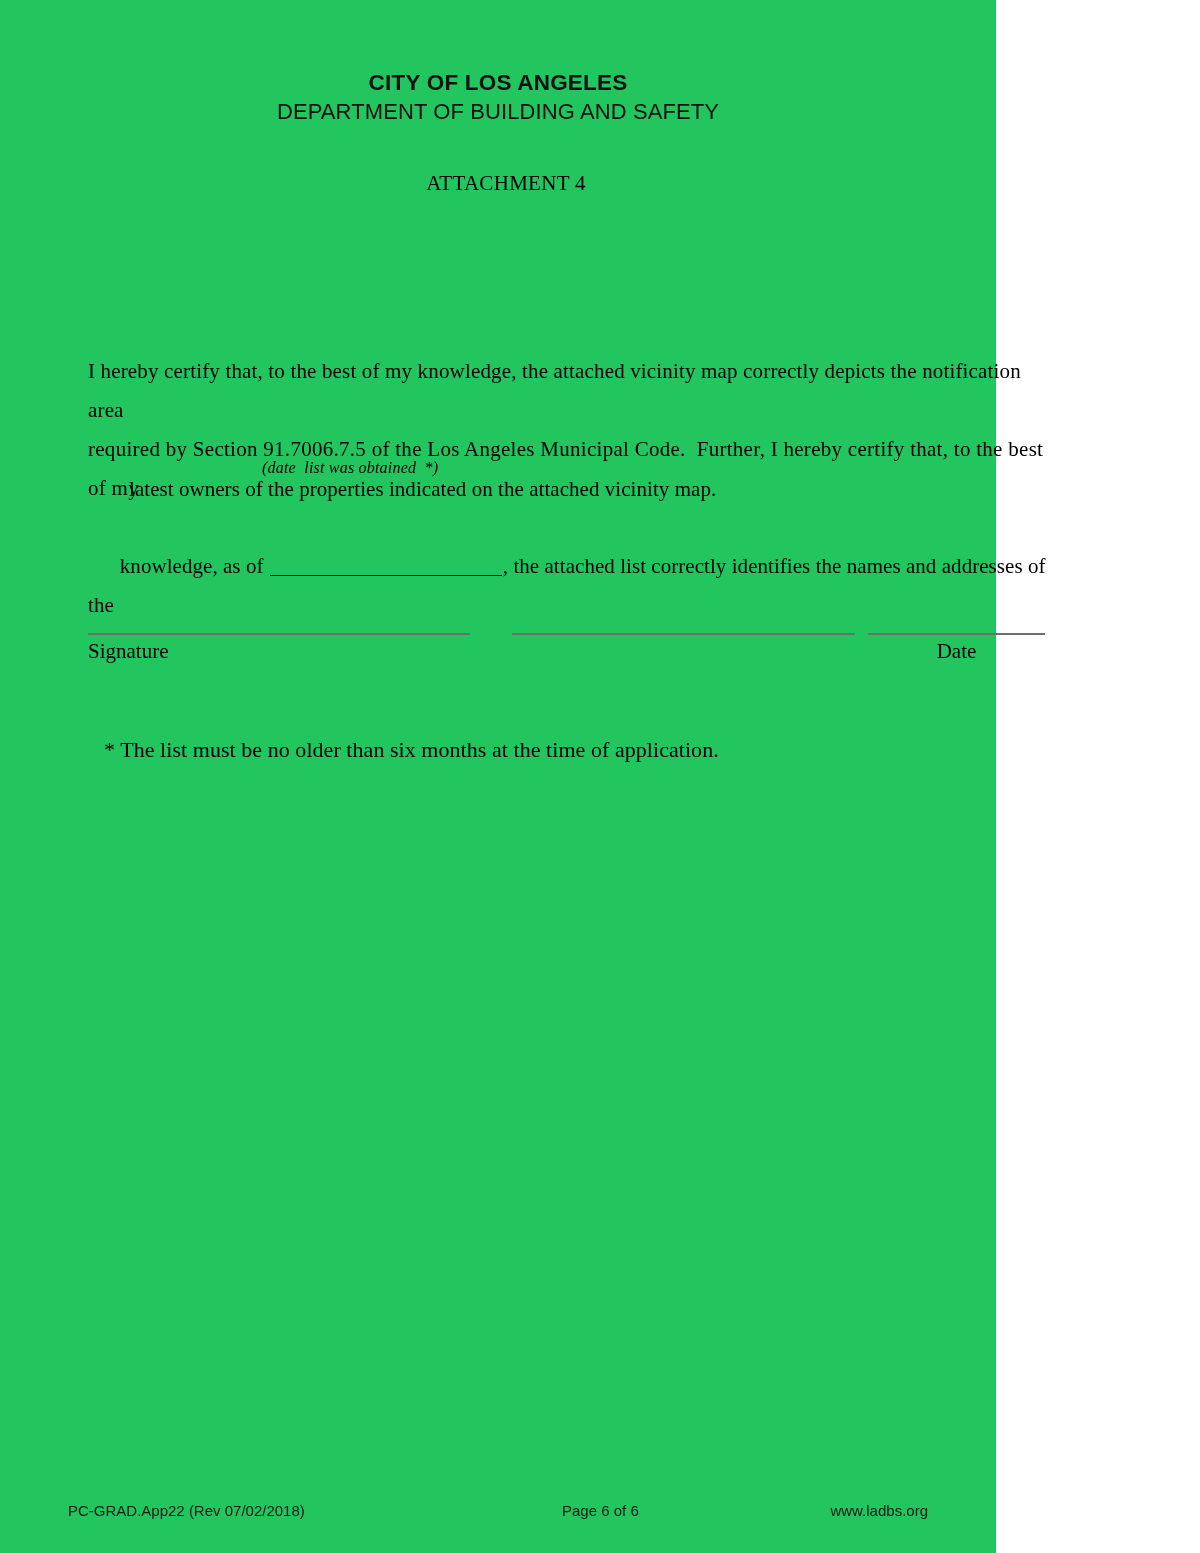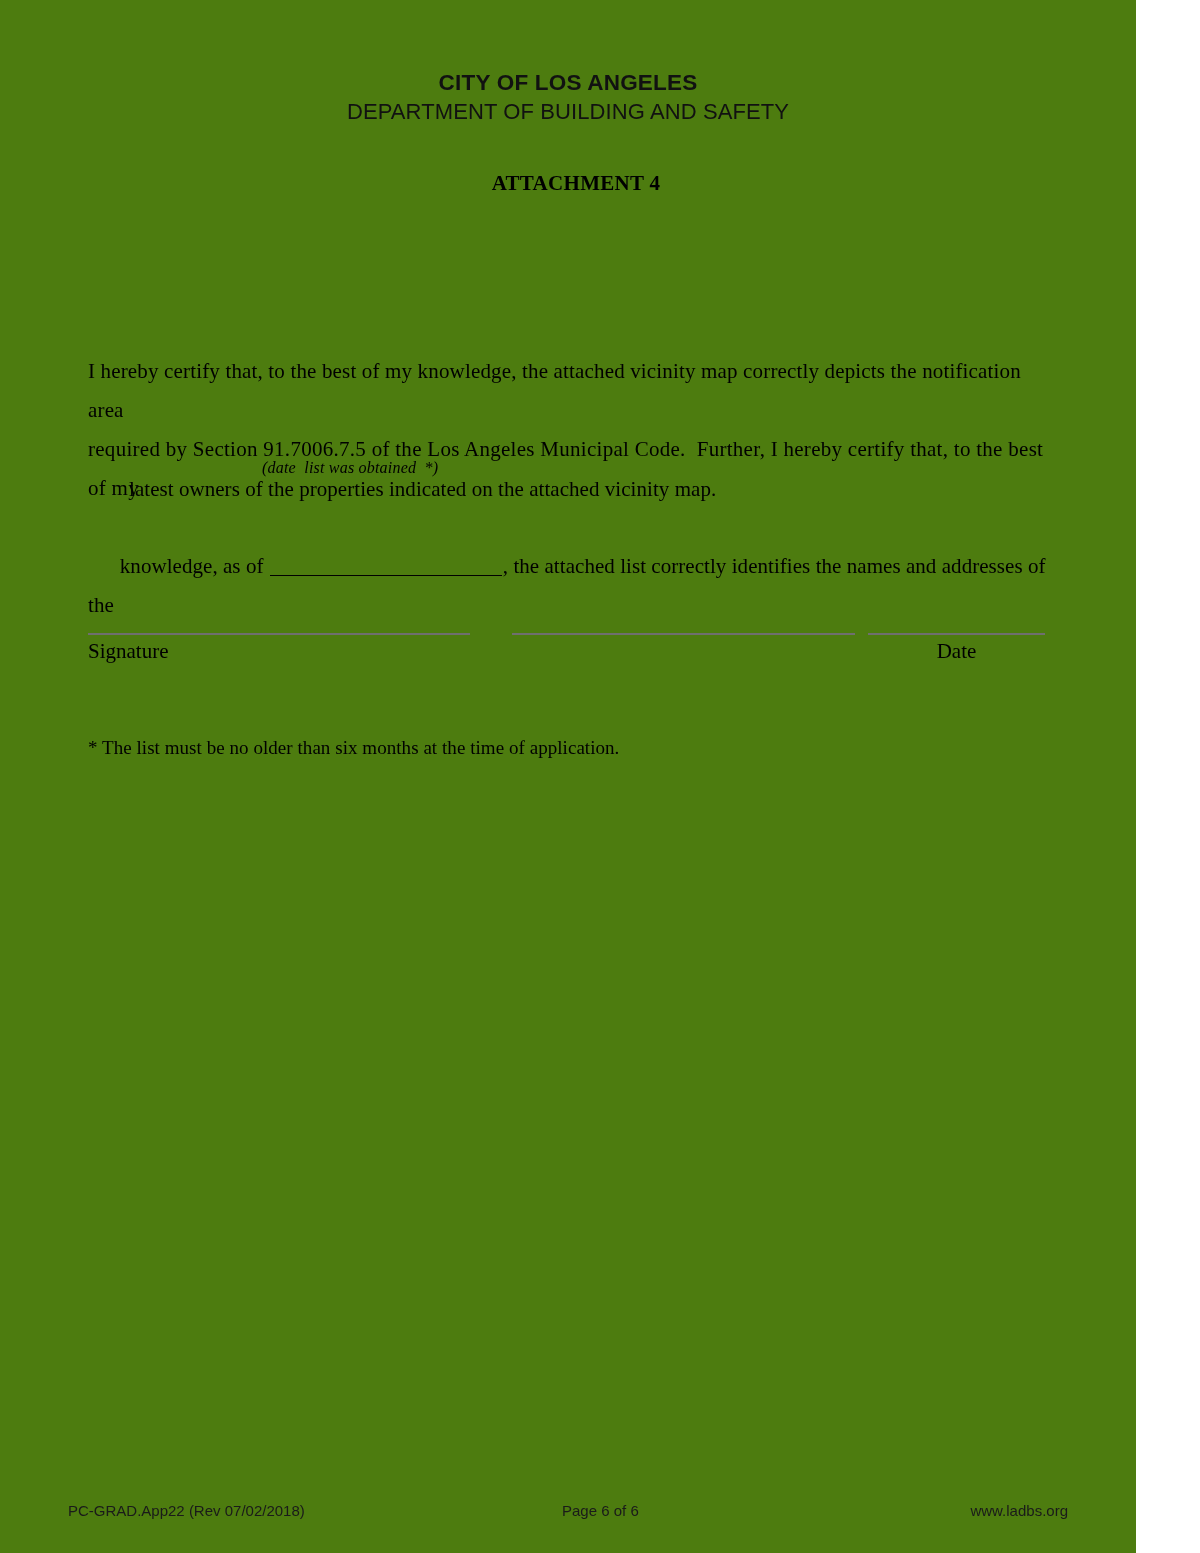--- a/index.html
+++ b/index.html
@@ -12,23 +12,23 @@
     height: 1553px;
     position: relative;
     font-family: "Liberation Serif", "DejaVu Serif", serif;
     color: #000000;
     overflow: hidden;
   }
 
   .page {
     position: absolute;
     inset: 0;
-    width: 1136px;
+    width: 996px;
     height: 1553px;
-    background: #4d7c0f;
+    background: #22c55e;
   }
 
   
   .hdr {
     position: absolute;
     left: 0;
     right: 0;
     text-align: center;
     font-family: "Liberation Sans", "DejaVu Sans", sans-serif;
     color: #111111;
@@ -47,21 +47,21 @@
   }
 
   
   .attachment-title {
     position: absolute;
     top: 171px;
     left: 16px;
     right: 0;
     text-align: center;
     font-family: "Liberation Serif", "DejaVu Serif", serif;
-    font-weight: bold;
+    font-weight: normal;
     font-size: 21px;
     letter-spacing: 0.3px;
   }
   .doc-title {
     position: absolute;
     top: 270px;
     left: 0;
     right: 0;
     text-align: center;
     font-weight: bold;
@@ -132,23 +132,23 @@
     font-size: 21px;
     top: 639px;
   }
   .label-signature { left: 88px; text-align: left; }
   .label-printname { left: 512px; width: 343px; text-align: center; }
   .label-date      { left: 868px; width: 177px; text-align: center; }
 
   
   .footnote {
     position: absolute;
-    left: 88px;
+    left: 104px;
     top: 737px;
-    font-size: 19px;
+    font-size: 22px;
     letter-spacing: 0.05px;
   }
 
   
   .page-footer {
     position: absolute;
     left: 0;
     right: 0;
     top: 1502px;
     height: 22px;

